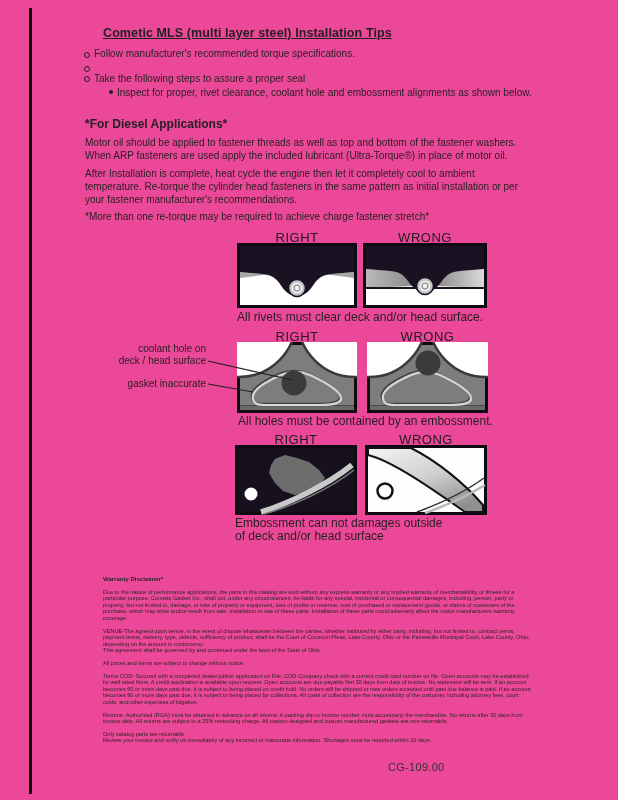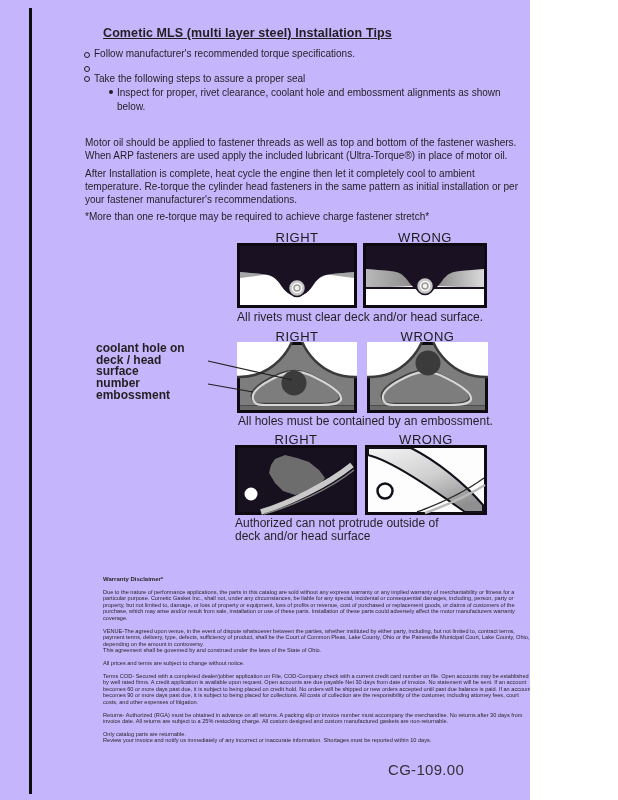--- a/index.html
+++ b/index.html
@@ -1,17 +1,17 @@
 <!DOCTYPE html>
 <html><head>
 <meta charset="utf-8">
 <style>
   html,body { margin:0; padding:0; background:#ffffff; }
   .page {
-    position:relative; width:530px; height:800px; background:#c4b5fd;
+    position:relative; width:618px; height:800px; background:#ec4899;
     font-family:"Liberation Sans", sans-serif; color:#231f20; overflow:hidden;
   }
   .edge-rule { position:absolute; left:29px; top:8px; width:3px; height:786px; background:#0d0d0d; }
 
   .doc-title {
     position:absolute; left:103px; top:26px;
     font-size:12.5px; font-weight:bold; text-decoration:underline; letter-spacing:.1px;
   }
 
   .tips { position:absolute; left:84px; top:47px; font-size:10px; line-height:14px; }
@@ -23,30 +23,30 @@
   .sub-row { display:flex; align-items:flex-start; margin-left:25px; }
   .f-bullet { width:4px; height:4px; background:#231f20; border-radius:50%; margin:4.5px 4px 0 0; flex:0 0 auto; }
 
   .sec-head { position:absolute; left:85px; font-size:12px; font-weight:bold; }
   .para { position:absolute; left:85px; width:445px; font-size:10px; line-height:13px; }
 
   .dlabel { position:absolute; font-size:13px; letter-spacing:.5px; text-align:center; color:#1c1c1c; }
   .dcap { position:absolute; font-size:12px; line-height:13px; }
   .fig { position:absolute; }
 
-  .callout { position:absolute; font-size:12px; line-height:11.5px; text-align:left; width:110px; left:96px;font-weight:bold; }
+  .callout { position:absolute; font-size:10px; line-height:11.5px; text-align:right; width:110px; left:96px; }
   .pointer-lines { position:absolute; left:204px; top:352px; pointer-events:none; }
 
   .legal { position:absolute; left:103px; top:576px; width:430px; font-size:5.6px; line-height:6.6px; color:#2b2627; }
   .legal .lh { font-size:6px; font-weight:bold; margin:0 0 6px 0; }
   .legal p { margin:0 0 6px 0; }
   .legal p.tight { margin:0 0 0 0; }
   .legal p.tail { margin:0 0 6px 0; }
 
-  .page-code { position:absolute; left:388px; top:761px; font-size:15px; letter-spacing:.3px; color:#353036; }
+  .page-code { position:absolute; left:388px; top:761px; font-size:11px; letter-spacing:.3px; color:#353036; }
 </style>
 </head>
 <body>
 
 <div class="page">
 
   <div class="edge-rule"></div>
 
   <div class="doc-title">Cometic MLS (multi layer steel) Installation Tips</div>
 
@@ -61,20 +61,21 @@
     <div class="tip-row">
       <span class="o-bullet"></span>
       <span>Take the following steps to assure a proper seal</span>
     </div>
     <div class="sub-row">
       <span class="f-bullet"></span>
       <span>Inspect for proper, rivet clearance, coolant hole and embossment alignments as shown below.</span>
     </div>
   </div>
 
+  <div class="sec-head" style="top:117px;">*For Diesel Applications*</div>
   <div class="para" style="top:136px;">Motor oil should be applied to fastener threads as well as top and bottom of the fastener washers. When ARP fasteners are used apply the included lubricant (Ultra-Torque®) in place of motor oil.</div>
   <div class="para" style="top:167px; width:438px;">After Installation is complete, heat cycle the engine then let it completely cool to ambient temperature. Re-torque the cylinder head fasteners in the same pattern as initial installation or per your fastener manufacturer's recommendations.</div>
   <div class="para" style="top:210px;">*More than one re-torque may be required to achieve charge fastener stretch*</div>
 
   <div class="dlabel" style="left:237px; top:230px; width:120px;">RIGHT</div>
   <div class="dlabel" style="left:363px; top:230px; width:124px;">WRONG</div>
 
   <svg class="fig" style="left:237px; top:243px;" width="120" height="65" viewBox="0 0 120 65">
     <rect x="1.5" y="1.5" width="117" height="62" fill="#ffffff" stroke="#0e0a12" stroke-width="3"></rect>
     <polygon points="3,29 30,31.5 3,35" fill="#a6a6a6"></polygon>
@@ -108,21 +109,21 @@
 
   <div class="dcap" style="left:237px; top:311px;">All rivets must clear deck and/or head surface.</div>
 
   <div class="dlabel" style="left:237px; top:329px; width:120px;">RIGHT</div>
   <div class="dlabel" style="left:367px; top:329px; width:121px;">WRONG</div>
 
   <div class="callout" style="top:343px;">
     <div>coolant hole on</div>
     <div>deck / head surface</div>
   </div>
-  <div class="callout" style="top:378px;">number embossment</div>
+  <div class="callout" style="top:378px;">gasket inaccurate</div>
 
   <svg class="fig" style="left:237px; top:342px;" width="120" height="71" viewBox="0 0 120 71">
     <rect x="1.5" y="1.5" width="117" height="68" fill="#7d7d7d" stroke="#0e0a12" stroke-width="3"></rect>
     <circle cx="2" cy="-22" r="57" fill="#ffffff" stroke="#3a3a3a" stroke-width="2.5"></circle>
     <circle cx="118" cy="-22" r="57" fill="#ffffff" stroke="#3a3a3a" stroke-width="2.5"></circle>
     <rect x="3" y="64" width="114" height="4" fill="#696969"></rect>
     <path d="M3,63.5 H117" stroke="#4c4c4c" stroke-width="1"></path>
     <path d="M14.5,55.5 C12.5,47.5 26.5,38.5 42.5,31.5 C52.5,27.5 62.5,27.5 71.5,31.5 C86.5,38.5 101.5,46.5 102.5,54.5 C103.5,59.5 95.5,61.5 80.5,61.5 L26.5,61.5 C17.5,61.5 15.5,59.5 14.5,55.5 Z" fill="none" stroke="#3f3f3f" stroke-width="1.4"></path>
     <path d="M16,57 C14,49 28,40 44,33 C54,29 64,29 73,33 C88,40 103,48 104,56 C105,61 97,63 82,63 L28,63 C19,63 17,61 16,57 Z" fill="none" stroke="#d6d6d6" stroke-width="2.2"></path>
     <circle cx="57" cy="41" r="12.5" fill="#3b3b3b"></circle>
@@ -165,21 +166,21 @@
           <stop offset="1" stop-color="#8f8f8f"></stop>
       </linearGradient>
     </defs>
     <rect x="1.5" y="1.5" width="119" height="67" fill="#fdfdfd" stroke="#0e0a12" stroke-width="3"></rect>
     <path d="M3,3 L46,3 C72,16 99,38 118,60 L118,67 L100,67 C70,46 28,16 3,10 Z" fill="url(#gb)" stroke="#14101a" stroke-width="2"></path>
     <path d="M52,67 C82,56 104,44 119,33" stroke="#2a2a2a" stroke-width="1.5" fill="none"></path>
     <path d="M60,68 C88,58 107,48 120,40" stroke="#b9b9b9" stroke-width="2.5" fill="none"></path>
     <circle cx="20" cy="46" r="7.5" fill="#ffffff" stroke="#14101a" stroke-width="2.5"></circle>
   </svg>
 
-  <div class="dcap" style="left:235px; top:517px; width:215px;">Authorized can not protrude outside of deck and/or head surface</div>
+  <div class="dcap" style="left:235px; top:517px; width:215px;">Embossment can not damages outside of deck and/or head surface</div>
 
   <div class="legal">
     <p class="lh">Warranty Disclaimer*</p>
     <p>Due to the nature of performance applications, the parts in this catalog are sold without any express warranty or any implied warranty of merchantability or fitness for a particular purpose.  Cometic Gasket Inc., shall not, under any circumstances, be liable for any special, incidental or consequential damages, including, person, party or property, but not limited to, damage, or loss of property or equipment, loss of profits or revenue, cost of purchased or replacement goods, or claims of customers of the purchase, which may arise and/or result from sale, installation or use of these parts.  Installation of these parts could adversely affect the motor manufacturers warranty coverage.</p>
     <p class="tight">VENUE-The agreed upon venue, in the event of dispute whatsoever between the parties, whether instituted by either party, including, but not limited to, contract terms, payment terms, delivery, type, defects, sufficiency of product, shall be the Court of Common Pleas, Lake County, Ohio or the Painesville Municipal Court, Lake County, Ohio, depending on the amount in controversy.</p>
     <p class="tail">This agreement shall be governed by and construed under the laws of the State of Ohio.</p>
     <p>All prices and terms are subject to change without notice.</p>
     <p>Terms COD- Secured with a completed dealer/jobber application on File, COD-Company check with a current credit card number on file.  Open accounts may be established by well rated firms.  A credit application is available upon request.  Open accounts are due payable Net 30 days from date of invoice.  No statement will be sent.  If an account becomes 60 or more days past due, it is subject to being placed on credit hold.  No orders will be shipped or new orders accepted until past due balance is paid.  If an account becomes 90 or more days past due, it is subject to being placed for collections.  All costs of collection are the responsibility of the customer, including attorney fees, court costs, and other expenses of litigation.</p>
     <p>Returns- Authorized (RGA) must be obtained in advance on all returns.  A packing slip or invoice number must accompany the merchandise.  No returns after 30 days from invoice date.  All returns are subject to a 25% restocking charge.  All custom designed and custom manufactured gaskets are non-returnable.</p>
     <p class="tight">Only catalog parts are returnable.</p>

